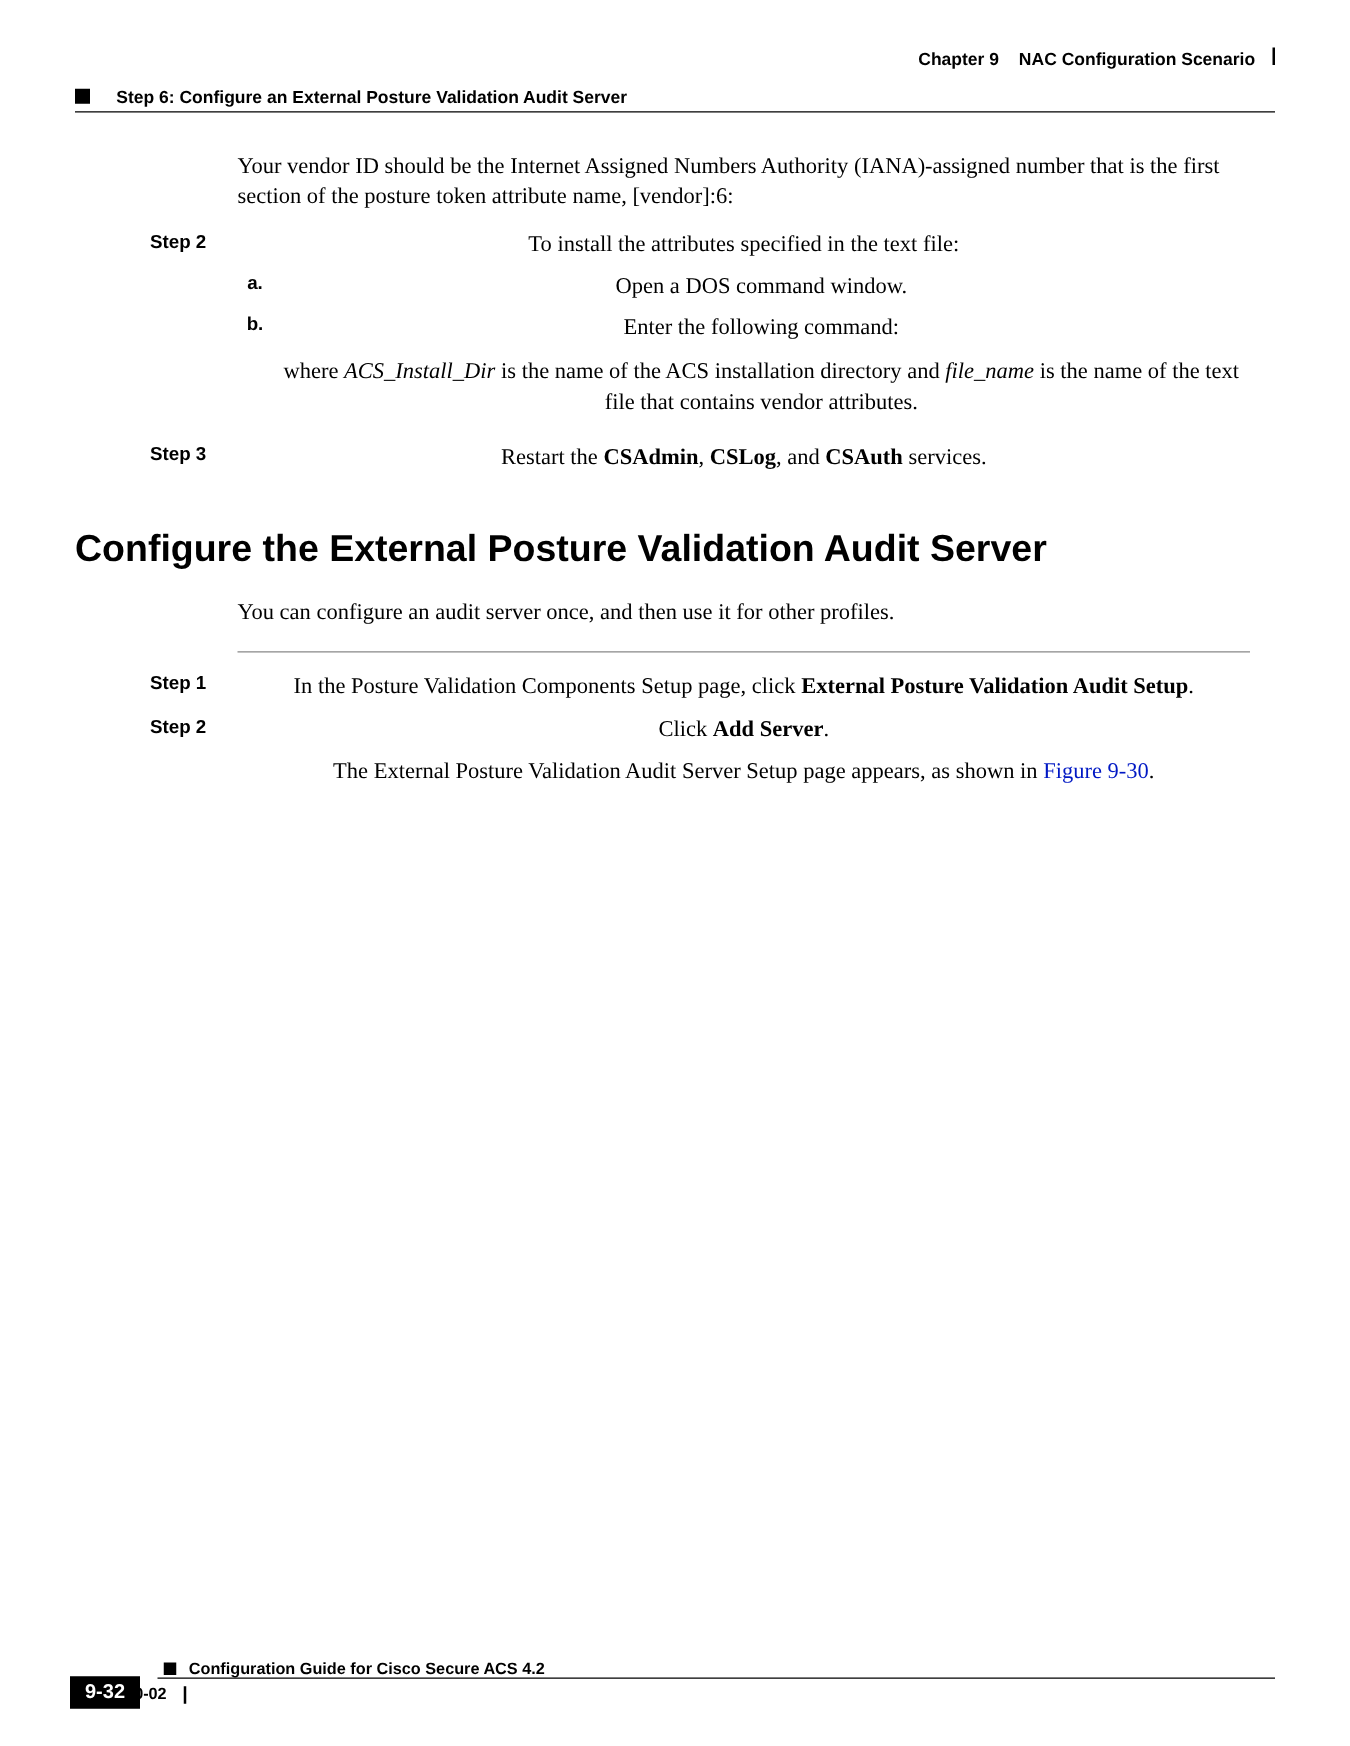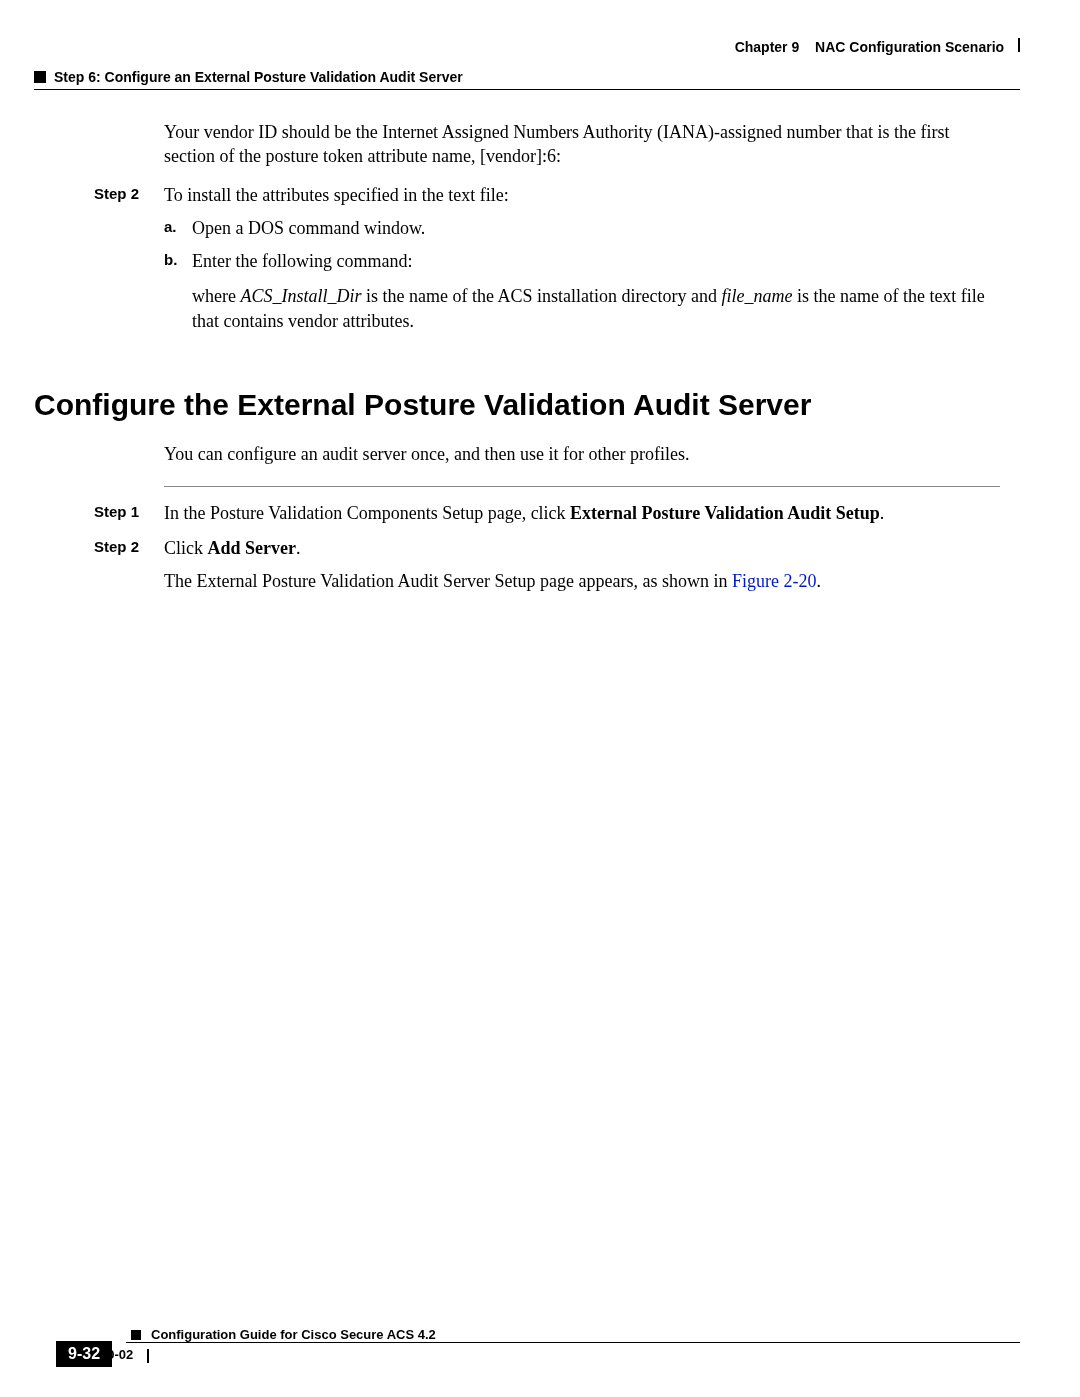--- a/index.html
+++ b/index.html
@@ -9,39 +9,39 @@
     font-size: 18px;
     color: #000;
     background: #fff;
     width: 1080px;
   }
   .page {
     position: relative;
     width: 1080px;
     height: 1397px;
     box-sizing: border-box;
-    padding: 38px 60px 40px 34px;
+    padding: 38px 60px 40px 60px;
   }
   .top-header {
     display: flex;
     justify-content: space-between;
     align-items: flex-start;
     font-family: Arial, Helvetica, sans-serif;
     font-weight: bold;
     font-size: 14px;
     margin-bottom: 6px;
   }
   .chapter-line {
     white-space: nowrap;
   }
   .chapter-label { margin-right: 12px; }
   .step-line {
     display:flex;
     align-items:center;
-    gap:8px;
+    gap:21px;
     margin-top:14px;
   }
   .sq-bullet {
     width: 12px;
     height: 12px;
     background: #000;
     display:inline-block;
   }
   .vrule {
     width: 2px;
@@ -69,21 +69,21 @@
   }
   .step-label {
     width: 70px;
     min-width: 70px;
     margin-left: -70px;
     font-family: Arial, Helvetica, sans-serif;
     font-weight: bold;
     font-size: 15px;
     padding-top: 2px;
   }
-  .step-text { flex: 1; line-height:1.4;}
+  .step-text { flex: 1; line-height:1.4;text-align:center;}
   .sub-letter-row {
     display: flex;
     margin: 8px 0;
   }
   .sub-letter {
     width: 28px;
     font-family: Arial, Helvetica, sans-serif;
     font-weight: bold;
     font-size: 15px;
   }
@@ -196,20 +196,26 @@
           <div class="sub-text">
             <div>Enter the following command:</div>
             <div class="explain">
               <span>where </span><span class="ital">ACS_Install_Dir</span><span> is the name of the ACS installation directory and </span><span class="ital">file_name</span><span> is the name of the text file that contains vendor attributes.</span>
             </div>
           </div>
         </div>
       </div>
     </div>
 
+    <div class="step-row">
+      <div class="step-label">Step 3</div>
+      <div class="step-text">
+        <span>Restart the </span><span class="bold">CSAdmin</span><span>, </span><span class="bold">CSLog</span><span>, and </span><span class="bold">CSAuth</span><span> services.</span>
+      </div>
+    </div>
   </div>
 
   <h2 class="section-heading">Configure the External Posture Validation Audit Server</h2>
 
   <div class="content-body">
     <p class="para">You can configure an audit server once, and then use it for other profiles.</p>
 
     <hr class="thin-rule">
 
     <div class="step-row">
@@ -219,21 +225,21 @@
       </div>
     </div>
 
     <div class="step-row">
       <div class="step-label">Step 2</div>
       <div class="step-text">
         <div>
           <span>Click </span><span class="bold">Add Server</span><span>.</span>
         </div>
         <div style="margin-top:8px;">
-          <span>The External Posture Validation Audit Server Setup page appears, as shown in </span><span class="link">Figure 2-20</span><span>.</span>
+          <span>The External Posture Validation Audit Server Setup page appears, as shown in </span><span class="link">Figure 9-30</span><span>.</span>
         </div>
       </div>
     </div>
   </div>
 
   <div class="footer">
     <div style="display:flex;align-items:flex-end;">
       <span class="small-sq" style="margin-left:75px;margin-bottom:2px;"></span>
       <span style="font-family:Arial,Helvetica,sans-serif;font-size:13px;font-weight:bold;">Configuration Guide for Cisco Secure ACS 4.2</span>
     </div>

